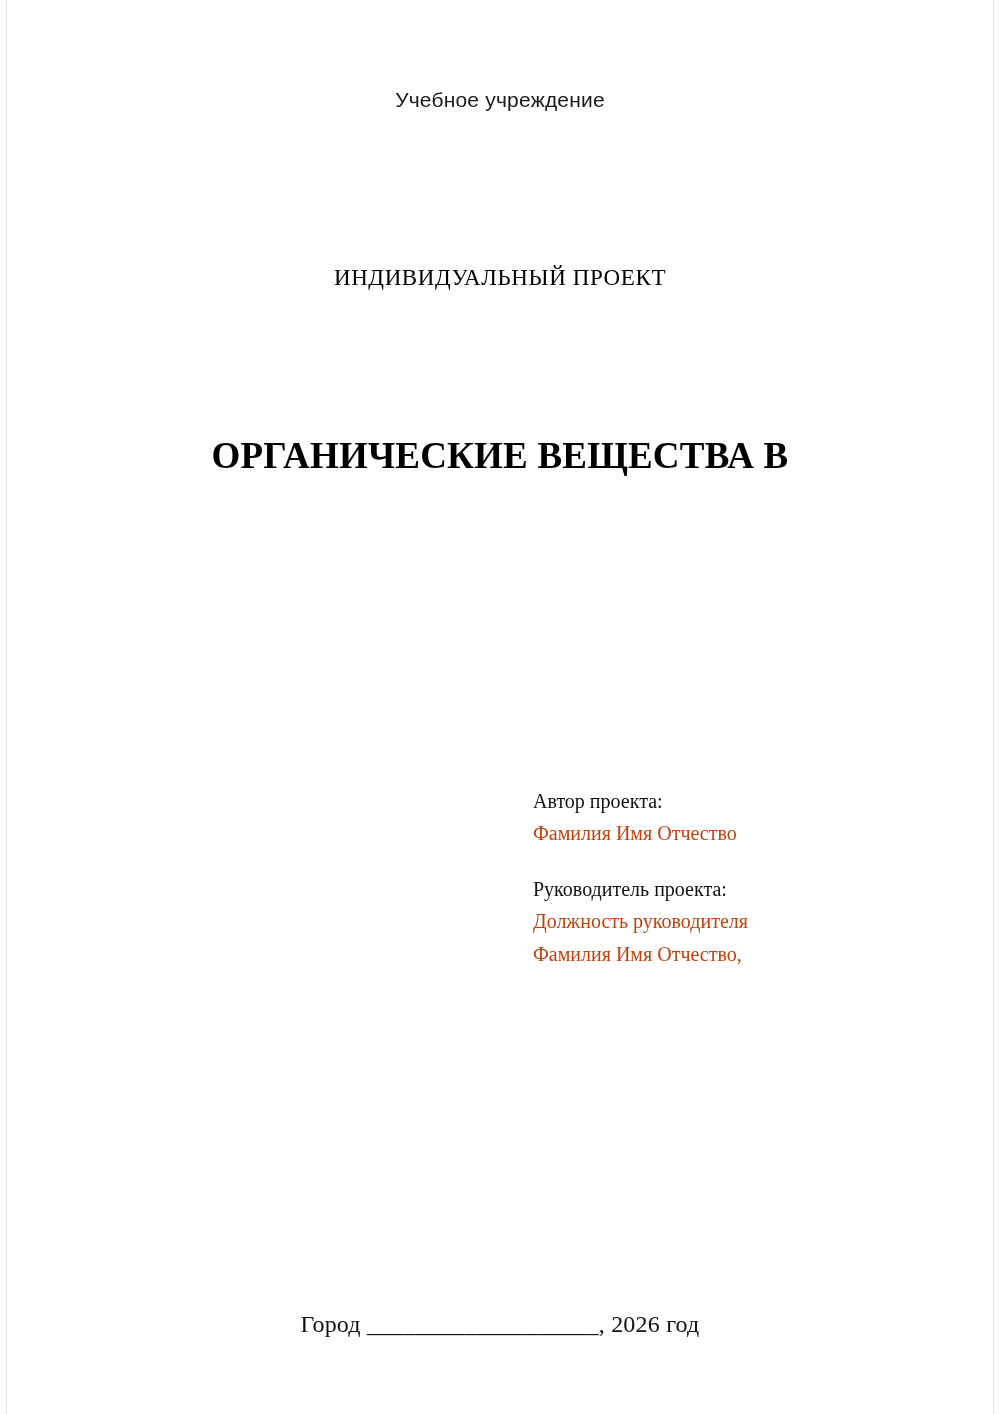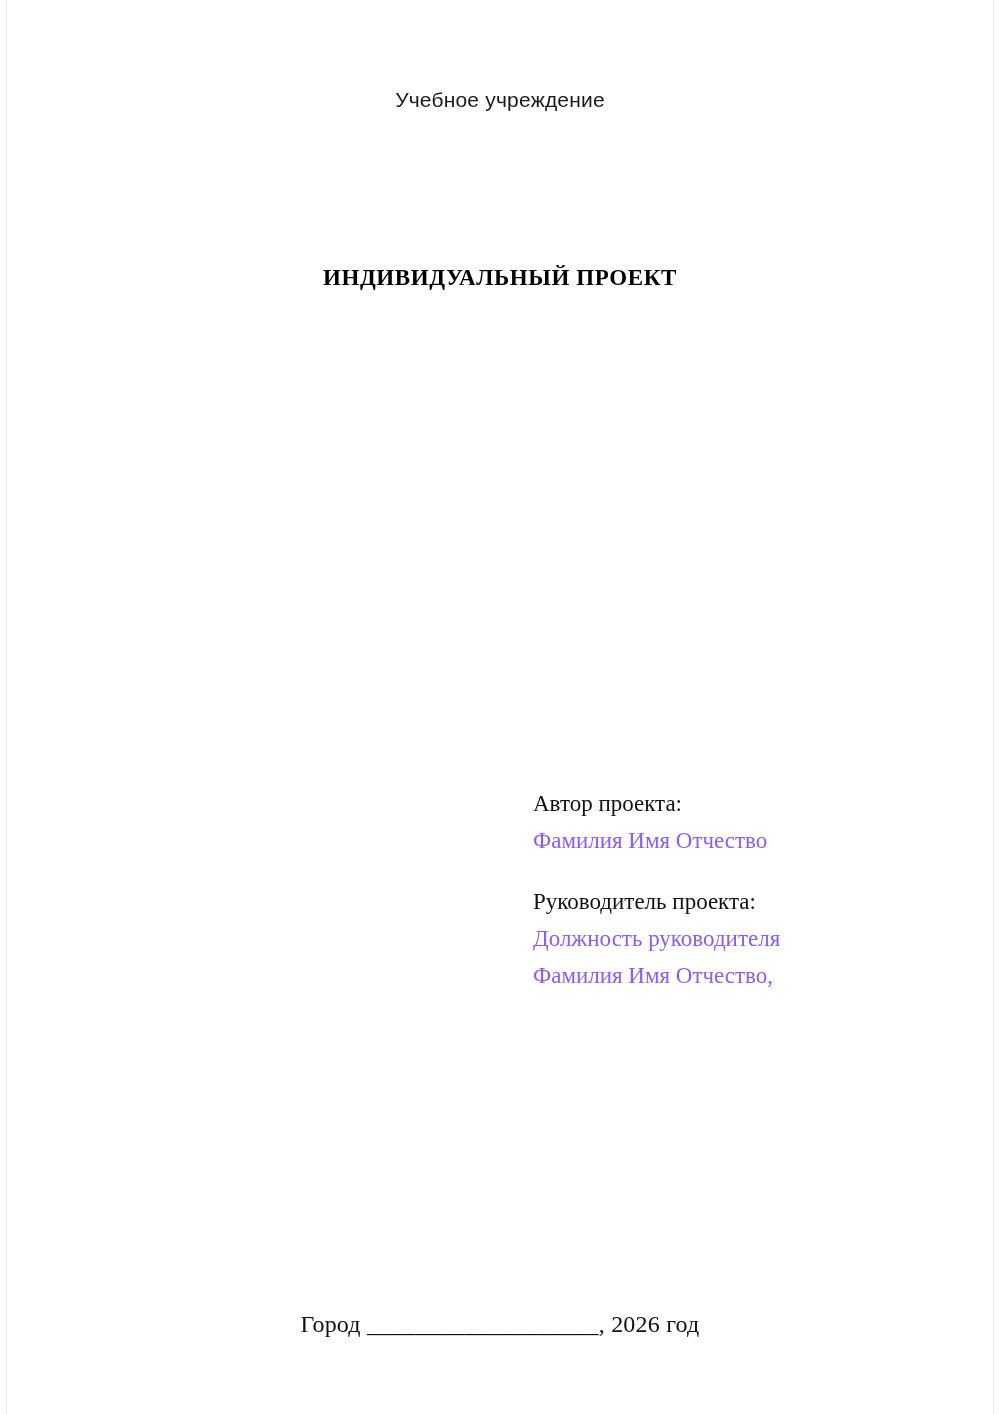--- a/index.html
+++ b/index.html
@@ -44,21 +44,21 @@
     letter-spacing: 0.2px;
     color: #1a1a1a;
   }
 
   .project-type {
     position: absolute;
     top: 265px;
     left: 0;
     right: 0;
     text-align: center;
-    font-weight: bold;
+    font-weight: normal;
     font-size: 23px;
     letter-spacing: 0.6px;
     color: #000000;
   }
 
   .doc-title {
     position: absolute;
     top: 432px;
     left: 120px;
     right: 120px;
@@ -69,31 +69,31 @@
     letter-spacing: 0.2px;
     color: #000000;
   }
 
   .credits {
     position: absolute;
     top: 785px;
     left: 533px;
     right: 90px;
     text-align: left;
-    font-size: 23px;
+    font-size: 20px;
     line-height: 1.62;
   }
 
   .credits .label {
     color: #111111;
     margin-top: 0;
   }
 
   .credits .value {
-    color: #8b5cf6;
+    color: #c2410c;
   }
 
   .credits .block + .block {
     margin-top: 23px;
   }
 
   .footer {
     position: absolute;
     bottom: 76px;
     left: 0;
@@ -107,20 +107,21 @@
 </head>
 <body>
 
 <div class="page">
 
   <div class="institution">Учебное учреждение</div>
 
   <div class="project-type">ИНДИВИДУАЛЬНЫЙ ПРОЕКТ</div>
 
   <div class="doc-title">
+    <div>ОРГАНИЧЕСКИЕ ВЕЩЕСТВА В</div>
   </div>
 
   <div class="credits">
     <div class="block">
       <div class="label">Автор проекта:</div>
       <div class="value">Фамилия Имя Отчество</div>
     </div>
 
     <div class="block">
       <div class="label">Руководитель проекта:</div>

